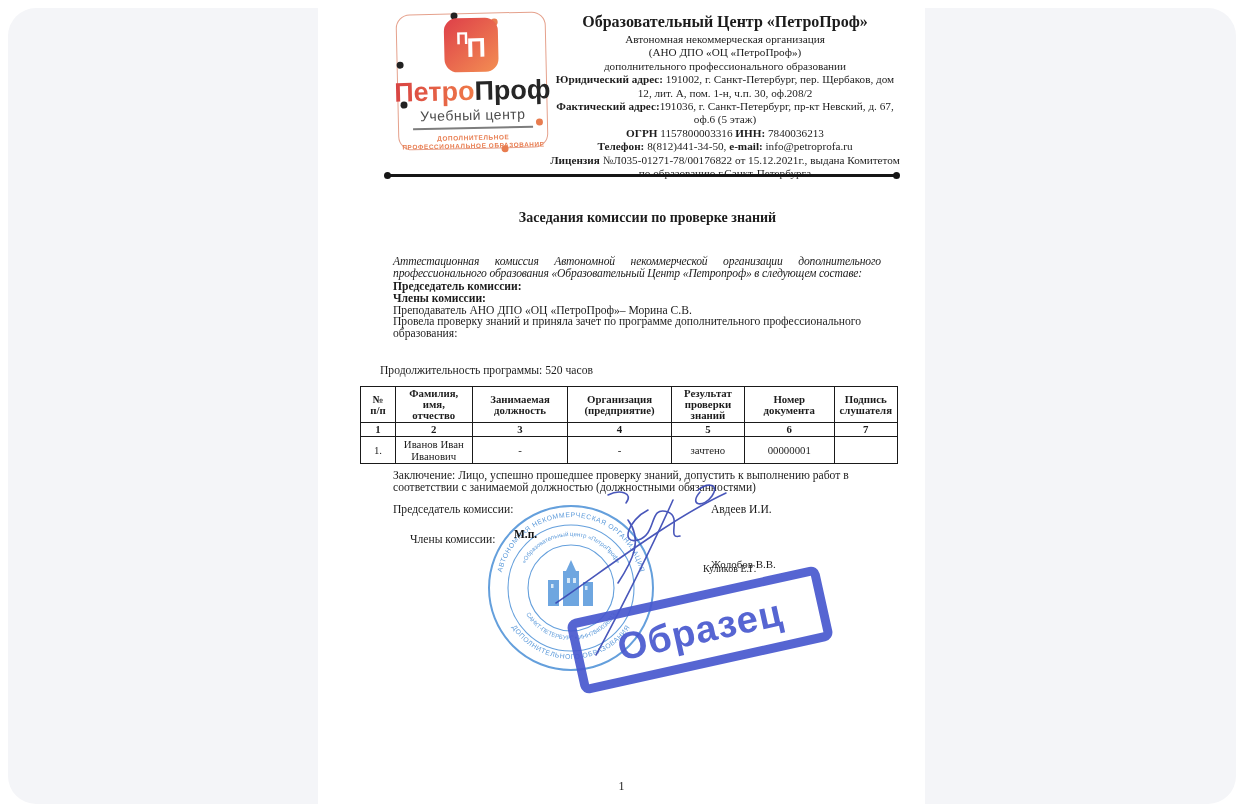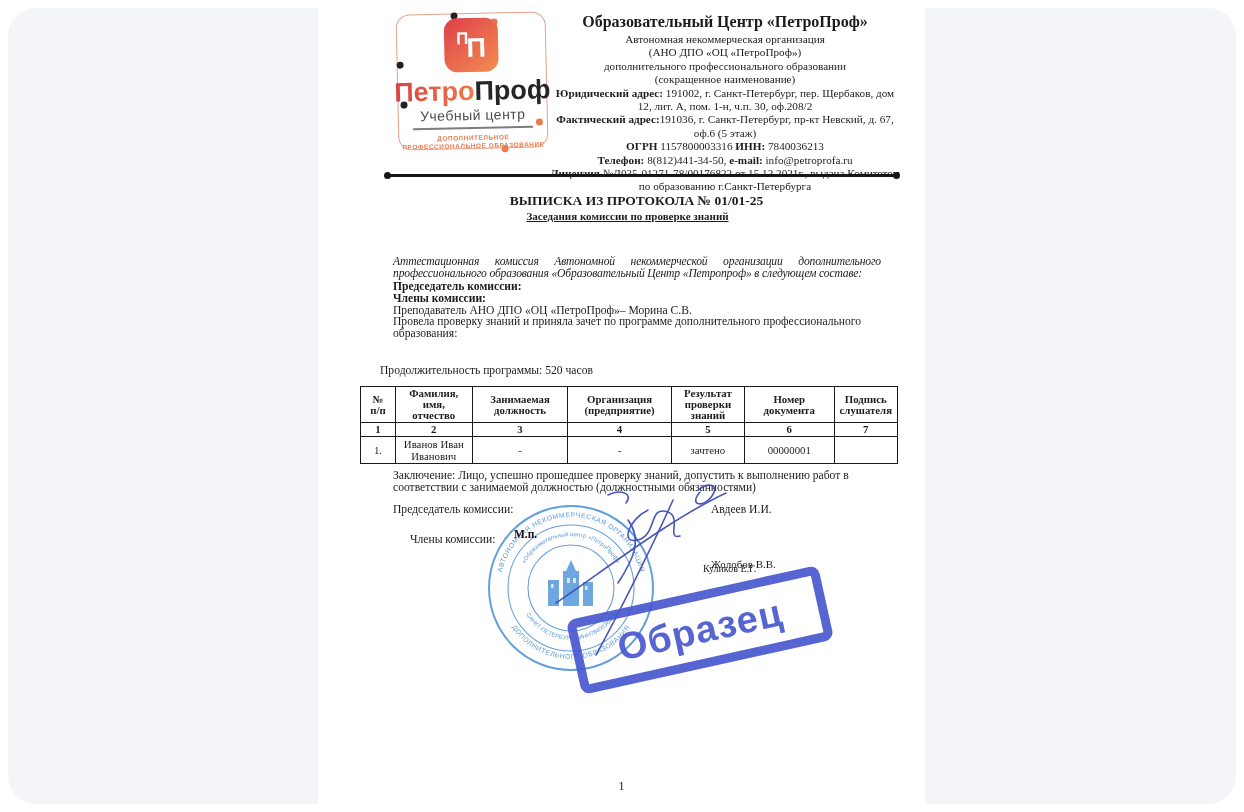--- a/index.html
+++ b/index.html
@@ -40,22 +40,22 @@
 
   .separator { position:absolute; left:70px; top:174px; width:508px; height:3px; background:#161616; }
   .separator::before, .separator::after { content:""; position:absolute; top:-2px; width:7px; height:7px;
                                           border-radius:50%; background:#161616; }
   .separator::before { left:-4px; }
   .separator::after  { right:-4px; }
 
   
   .doc-title    { position:absolute; left:75px; top:193px; width:487px; text-align:center;
                   font-size:13.5px; font-weight:bold; }
-  .doc-subtitle { position:absolute; left:66px; top:210px; width:487px; text-align:center;
-                  font-size:11px; font-weight:bold;text-decoration:underline; }
+  .doc-subtitle { position:absolute; left:86px; top:210px; width:487px; text-align:center;
+                  font-size:14px; font-weight:bold; }
   .city-date { position:absolute; left:75px; top:233px; width:487px; display:flex;
                justify-content:space-between; font-size:11.6px; }
   .intro { position:absolute; left:75px; top:256px; width:488px; font-size:11.6px;
            line-height:11.9px; text-align:justify; letter-spacing:-.15px;font-style:italic; }
   .committee { position:absolute; left:75px; top:281px; width:488px; font-size:11.6px; line-height:11.8px; }
   .duration  { position:absolute; left:62px; top:364px; font-size:11.6px; }
 
   table.results { position:absolute; left:42px; top:386px; width:538px; border-collapse:collapse;
                   table-layout:fixed; font-size:10.8px; }
   table.results th, table.results td { border:1px solid #1a1a1a; text-align:center; vertical-align:middle; padding:1px 2px; }
@@ -112,31 +112,29 @@
         <div>ДОПОЛНИТЕЛЬНОЕ</div>
         <div>ПРОФЕССИОНАЛЬНОЕ ОБРАЗОВАНИЕ</div>
       </div>
     </div>
 
     <div class="org-header">
       <div class="org-title">Образовательный Центр «ПетроПроф»</div>
       <div class="org-line">Автономная некоммерческая организация</div>
       <div class="org-line">(АНО ДПО «ОЦ «ПетроПроф»)</div>
       <div class="org-line">дополнительного профессионального образовании</div>
-      <div class="org-line">(сокращенное наименование)</div>
       <div class="org-line"><span class="b">Юридический адрес:</span><span> 191002, г. Санкт-Петербург, пер. Щербаков, дом 12, лит. А, пом. 1-н, ч.п. 30, оф.208/2</span></div>
       <div class="org-line"><span class="b">Фактический адрес:</span><span>191036, г. Санкт-Петербург, пр-кт Невский, д. 67, оф.6 (5 этаж)</span></div>
       <div class="org-line"><span class="b">ОГРН</span><span> 1157800003316 </span><span class="b">ИНН:</span><span> 7840036213</span></div>
       <div class="org-line"><span class="b">Телефон:</span><span> 8(812)441-34-50, </span><span class="b">e-mail:</span><span> info@petroprofa.ru</span></div>
       <div class="org-line"><span class="b">Лицензия</span><span> №Л035-01271-78/00176822 от 15.12.2021г., выдана Комитетом по образованию г.Санкт-Петербурга</span></div>
     </div>
 
     <div class="separator"></div>
 
-    <div class="doc-title">ВЫПИСКА ИЗ ПРОТОКОЛА № 01/01-25</div>
     <div class="doc-subtitle">Заседания комиссии по проверке знаний</div>
 
 
     <div class="intro">Аттестационная комиссия Автономной некоммерческой организации дополнительного профессионального образования «Образовательный Центр «Петропроф» в следующем составе:</div>
 
     <div class="committee">
       <div class="b">Председатель комиссии:</div>
       <div class="b">Члены комиссии:</div>
       <div>Преподаватель АНО ДПО «ОЦ «ПетроПроф»– Морина С.В.</div>
       <div>Провела проверку знаний и приняла зачет по программе дополнительного профессионального образования:</div>

